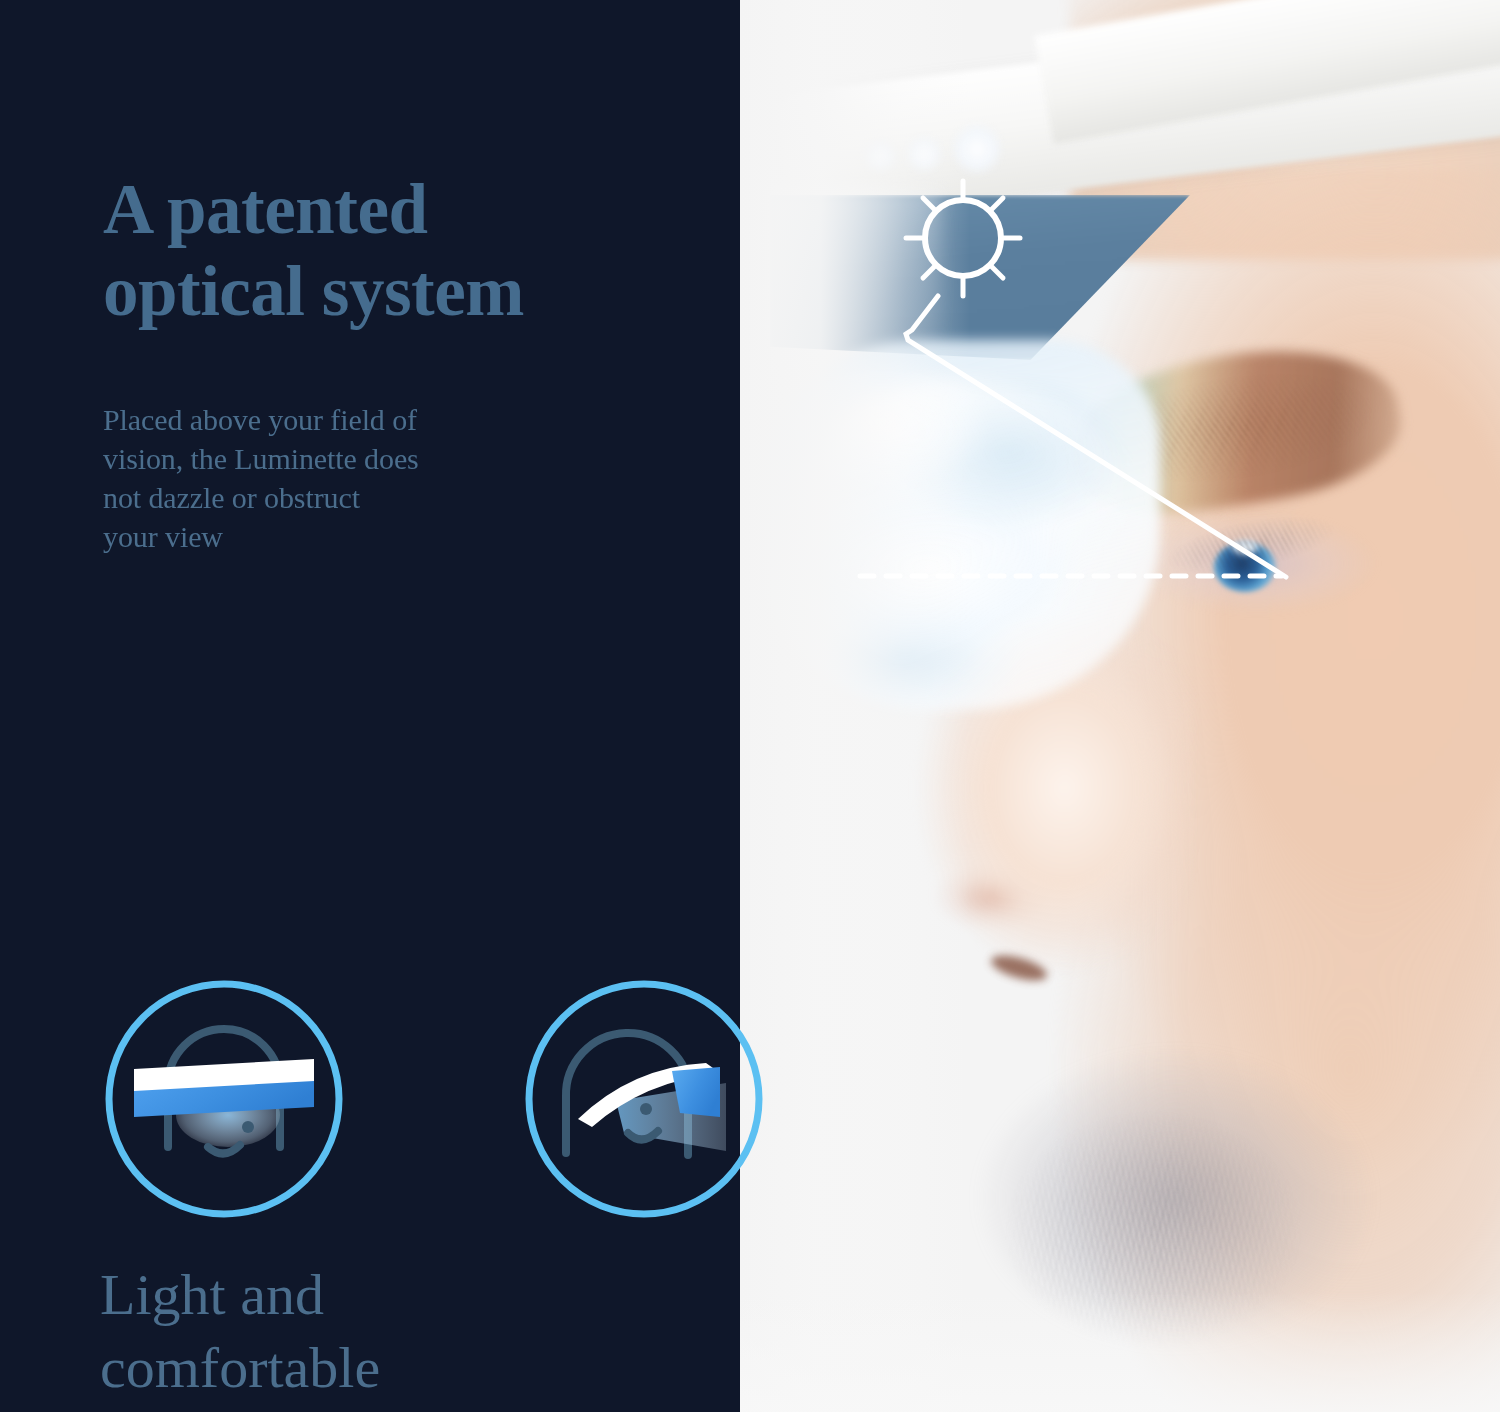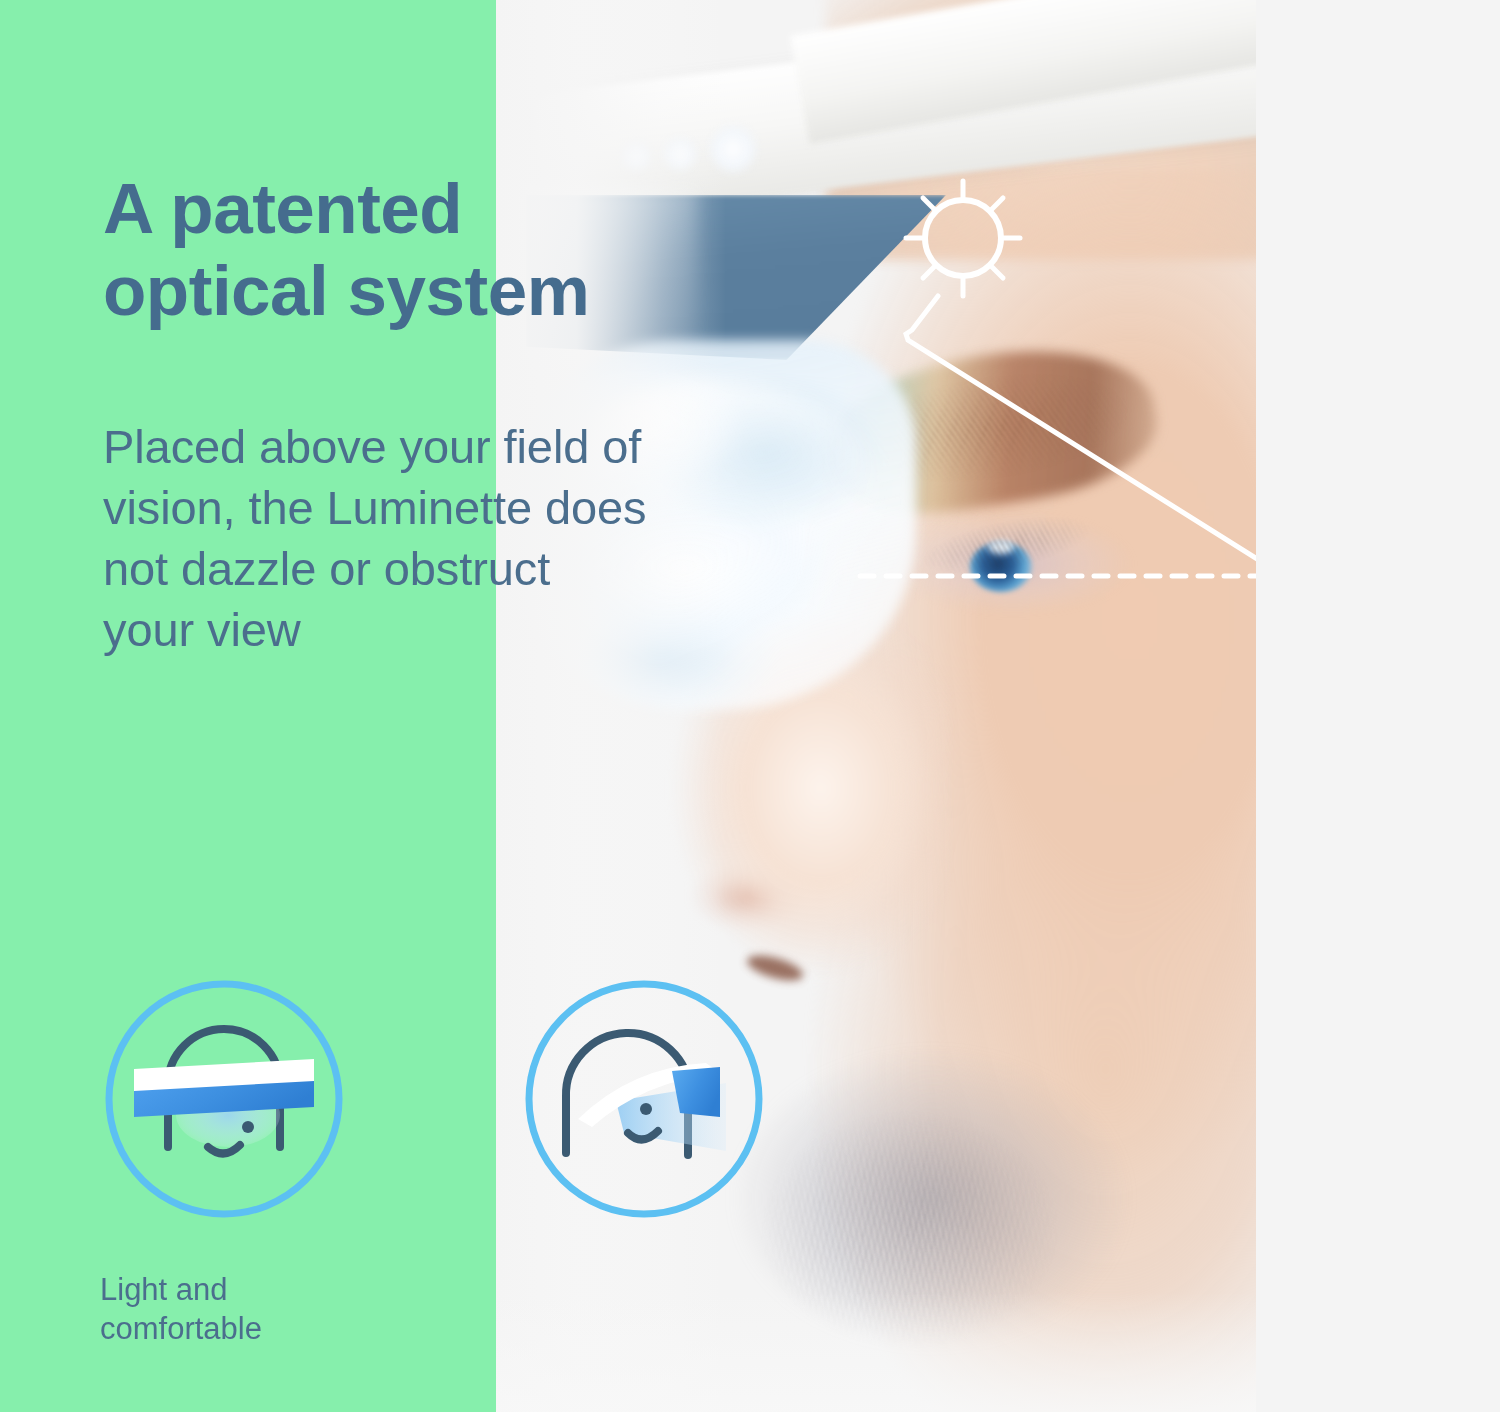--- a/index.html
+++ b/index.html
@@ -12,24 +12,25 @@
   }
 
   body {
     font-family: "Liberation Sans", sans-serif;
     background: #f4f4f4;
     position: relative;
   }
 
   .page {
     position: relative;
-    width: 1256px;
+    width: 1500px;
     height: 1412px;
-    background: #86efac;
+    background: #0f172a;
     overflow: hidden;
+    font-family: Liberation Serif, serif;
   }
 
   
   .photo-pane {
     position: absolute;
     top: 0;
     right: 0;
     width: 760px;
     height: 1412px;
     overflow: hidden;
@@ -336,23 +337,23 @@
     font-weight: 700;
     line-height: 1.16;
     letter-spacing: -0.5px;
     color: #456c8e;
     white-space: pre-line;
   }
 
   .subtext {
     position: absolute;
     left: 103px;
-    top: 416px;
+    top: 400px;
     width: 700px;
-    font-size: 47px;
+    font-size: 30px;
     font-weight: 400;
     line-height: 1.30;
     letter-spacing: -0.1px;
     color: #4b6e8d;
     white-space: pre-line;
   }
 
   
   .features {
     position: absolute;
@@ -367,22 +368,22 @@
     width: 262px;
   }
 
   .feature-badge {
     width: 248px;
     height: 248px;
     position: relative;
   }
 
   .feature-caption {
-    margin-top: 48px;
-    font-size: 31px;
+    margin-top: 36px;
+    font-size: 58px;
     line-height: 1.25;
     color: #4b6e8d;
     white-space: pre-line;
   }
 </style>
 </head>
 <body>
 
 <div class="page">
 

